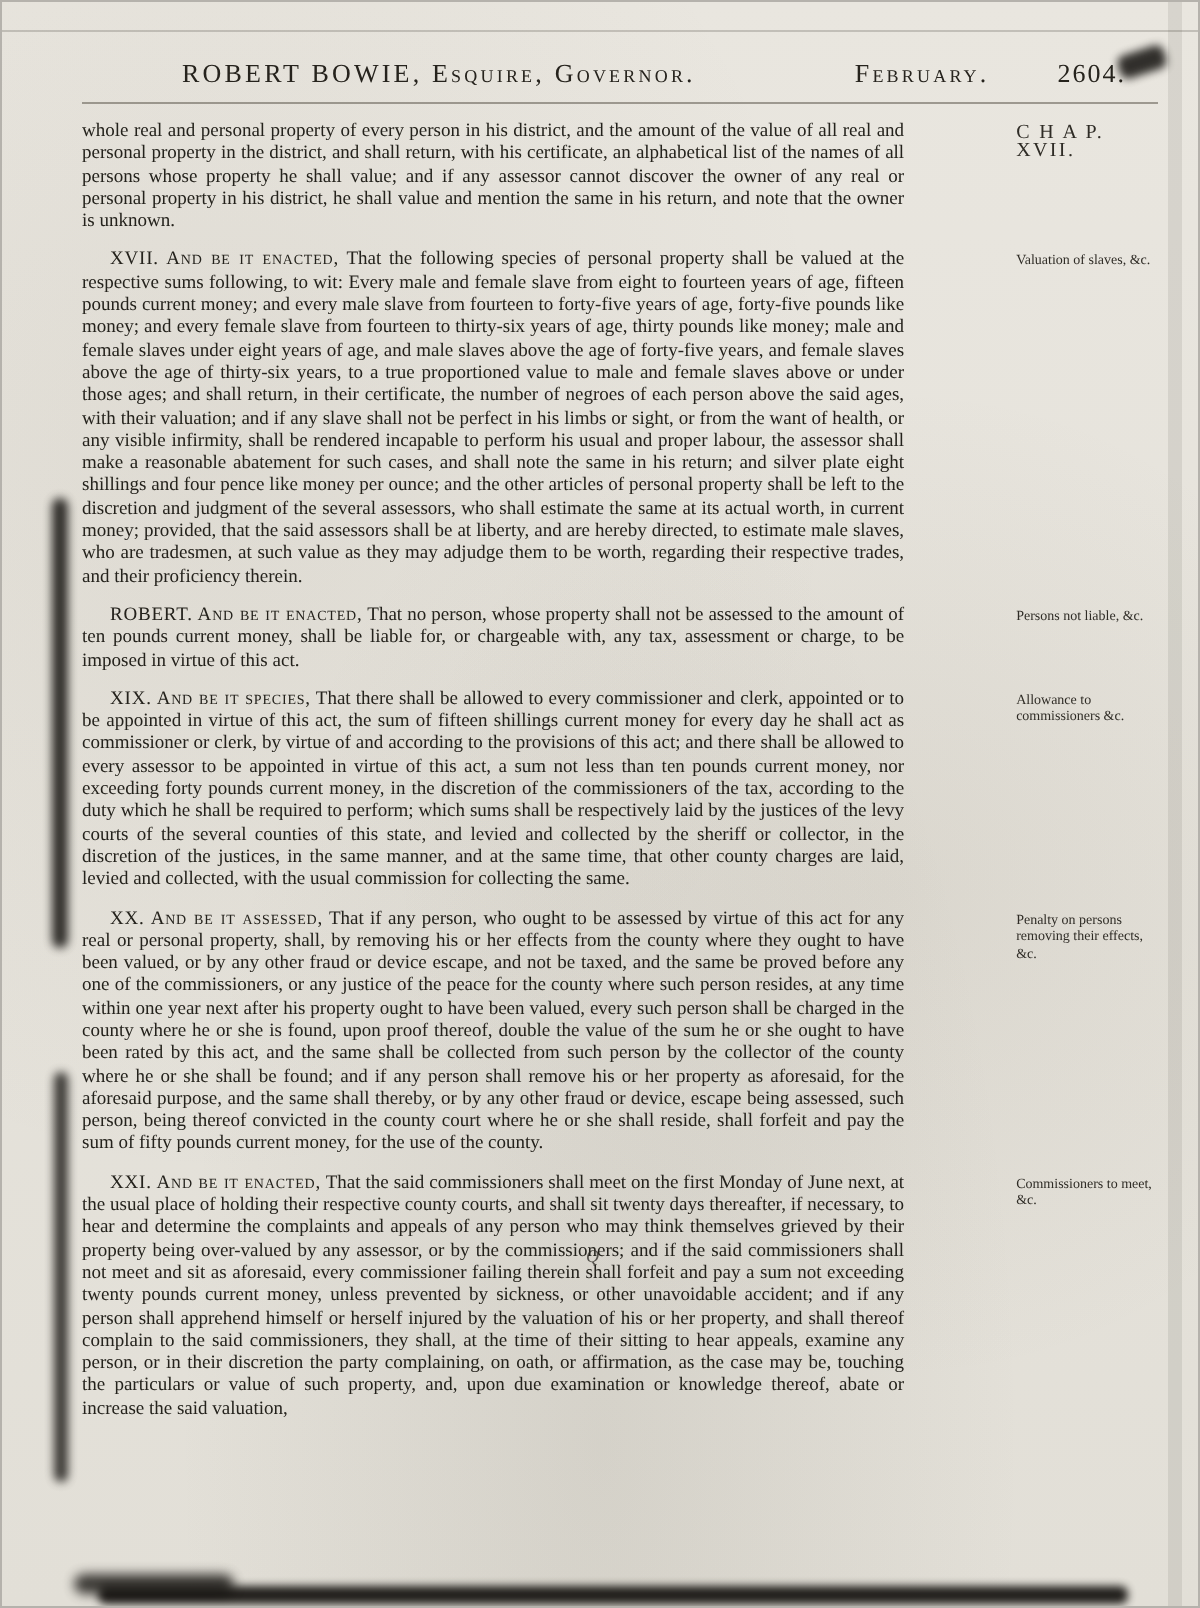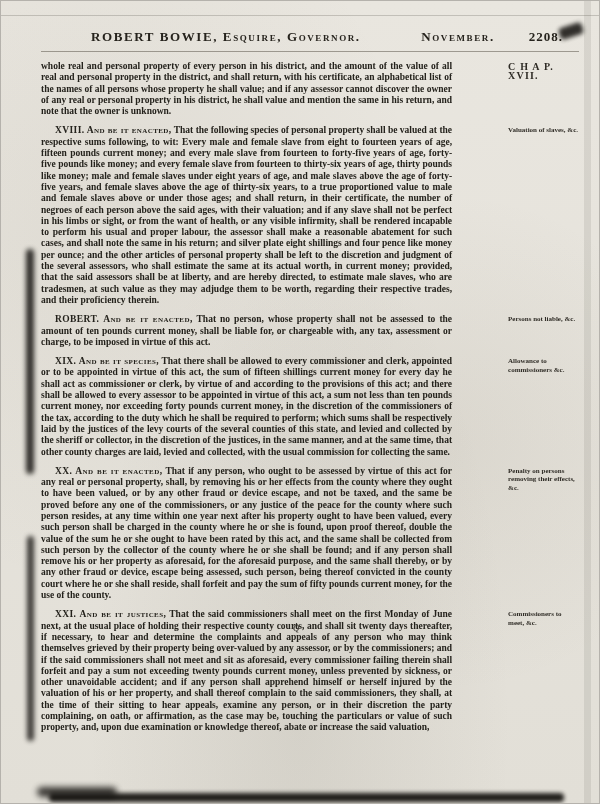--- a/index.html
+++ b/index.html
@@ -8,21 +8,20 @@
 
   .scan {
     position:relative; width:598px; height:802px; margin:1px;
     outline:1px solid #b5b2ac;
     background:
       radial-gradient(ellipse at 18% 28%, rgba(110,100,80,0.07), transparent 45%),
       radial-gradient(ellipse at 75% 55%, rgba(110,100,80,0.09), transparent 40%),
       radial-gradient(ellipse at 50% 90%, rgba(90,85,70,0.10), transparent 50%),
       linear-gradient(#e9e6df, #e2dfd7);
     overflow:hidden;
-    font-weight:bold;
   }
 
   .page { position:absolute; inset:0; padding:24px 20px 0 40px; color:#222019; overflow:hidden; }
 
   
   .page-header {
     display:flex; align-items:baseline;
     font-size:13px; letter-spacing:1.6px; font-variant:small-caps;
     padding:4px 10px 6px 50px;
     border-bottom:1px solid rgba(95,90,78,0.55);
@@ -61,38 +60,38 @@
   .edge-top { position:absolute; left:0; top:14px; width:100%; height:1px; background:rgba(80,76,68,0.25); }
 </style>
 </head>
 <body>
 
 <div class="scan">
   <div class="page">
 
     <header class="page-header">
       <span>ROBERT BOWIE, Esquire, Governor.</span>
-      <span class="header-month">November.</span>
-      <span class="header-year">2208.</span>
+      <span class="header-month">February.</span>
+      <span class="header-year">2604.</span>
     </header>
 
     <div class="para-row">
       <p class="para-text">
         <span class="lead"></span>
         <span>whole real and personal property of every person in his district, and the amount of the value of all real and personal property in the district, and shall return, with his certificate, an alphabetical list of the names of all persons whose property he shall value; and if any assessor cannot discover the owner of any real or personal property in his district, he shall value and mention the same in his return, and note that the owner is unknown.</span>
       </p>
       <div class="margin-note">
         <span class="chapter-note">C H A P.</span>
         <span class="chapter-note">XVII.</span>
       </div>
     </div>
 
     <div class="para-row">
       <p class="para-text indent">
-        <span class="lead">XVIII. And be it enacted,</span>
+        <span class="lead">XVII. And be it enacted,</span>
         <span>That the following species of personal property shall be valued at the respective sums following, to wit: Every male and female slave from eight to fourteen years of age, fifteen pounds current money; and every male slave from fourteen to forty-five years of age, forty-five pounds like money; and every female slave from fourteen to thirty-six years of age, thirty pounds like money; male and female slaves under eight years of age, and male slaves above the age of forty-five years, and female slaves above the age of thirty-six years, to a true proportioned value to male and female slaves above or under those ages; and shall return, in their certificate, the number of negroes of each person above the said ages, with their valuation; and if any slave shall not be perfect in his limbs or sight, or from the want of health, or any visible infirmity, shall be rendered incapable to perform his usual and proper labour, the assessor shall make a reasonable abatement for such cases, and shall note the same in his return; and silver plate eight shillings and four pence like money per ounce; and the other articles of personal property shall be left to the discretion and judgment of the several assessors, who shall estimate the same at its actual worth, in current money; provided, that the said assessors shall be at liberty, and are hereby directed, to estimate male slaves, who are tradesmen, at such value as they may adjudge them to be worth, regarding their respective trades, and their proficiency therein.</span>
       </p>
       <div class="margin-note">Valuation of slaves, &amp;c.</div>
     </div>
 
     <div class="para-row">
       <p class="para-text indent">
         <span class="lead">ROBERT. And be it enacted,</span>
         <span>That no person, whose property shall not be assessed to the amount of ten pounds current money, shall be liable for, or chargeable with, any tax, assessment or charge, to be imposed in virtue of this act.</span>
       </p>
@@ -102,29 +101,29 @@
     <div class="para-row">
       <p class="para-text indent">
         <span class="lead">XIX. And be it species,</span>
         <span>That there shall be allowed to every commissioner and clerk, appointed or to be appointed in virtue of this act, the sum of fifteen shillings current money for every day he shall act as commissioner or clerk, by virtue of and according to the provisions of this act; and there shall be allowed to every assessor to be appointed in virtue of this act, a sum not less than ten pounds current money, nor exceeding forty pounds current money, in the discretion of the commissioners of the tax, according to the duty which he shall be required to perform; which sums shall be respectively laid by the justices of the levy courts of the several counties of this state, and levied and collected by the sheriff or collector, in the discretion of the justices, in the same manner, and at the same time, that other county charges are laid, levied and collected, with the usual commission for collecting the same.</span>
       </p>
       <div class="margin-note">Allowance to commissioners &amp;c.</div>
     </div>
 
     <div class="para-row">
       <p class="para-text indent">
-        <span class="lead">XX. And be it enacted,</span>
+        <span class="lead">XX. And be it assessed,</span>
         <span>That if any person, who ought to be assessed by virtue of this act for any real or personal property, shall, by removing his or her effects from the county where they ought to have been valued, or by any other fraud or device escape, and not be taxed, and the same be proved before any one of the commissioners, or any justice of the peace for the county where such person resides, at any time within one year next after his property ought to have been valued, every such person shall be charged in the county where he or she is found, upon proof thereof, double the value of the sum he or she ought to have been rated by this act, and the same shall be collected from such person by the collector of the county where he or she shall be found; and if any person shall remove his or her property as aforesaid, for the aforesaid purpose, and the same shall thereby, or by any other fraud or device, escape being assessed, such person, being thereof convicted in the county court where he or she shall reside, shall forfeit and pay the sum of fifty pounds current money, for the use of the county.</span>
       </p>
       <div class="margin-note">Penalty on persons removing their effects, &amp;c.</div>
     </div>
 
     <div class="para-row">
       <p class="para-text indent">
-        <span class="lead">XXI. And be it justices,</span>
+        <span class="lead">XXI. And be it enacted,</span>
         <span>That the said commissioners shall meet on the first Monday of June next, at the usual place of holding their respective county courts, and shall sit twenty days thereafter, if necessary, to hear and determine the complaints and appeals of any person who may think themselves grieved by their property being over-valued by any assessor, or by the commissioners; and if the said commissioners shall not meet and sit as aforesaid, every commissioner failing therein shall forfeit and pay a sum not exceeding twenty pounds current money, unless prevented by sickness, or other unavoidable accident; and if any person shall apprehend himself or herself injured by the valuation of his or her property, and shall thereof complain to the said commissioners, they shall, at the time of their sitting to hear appeals, examine any person, or in their discretion the party complaining, on oath, or affirmation, as the case may be, touching the particulars or value of such property, and, upon due examination or knowledge thereof, abate or increase the said valuation,</span>
       </p>
       <div class="margin-note">Commissioners to meet, &amp;c.</div>
     </div>
 
   </div>
 
   <span class="press-mark">Q</span>
 
   <div class="blot blot-left-1"></div>

